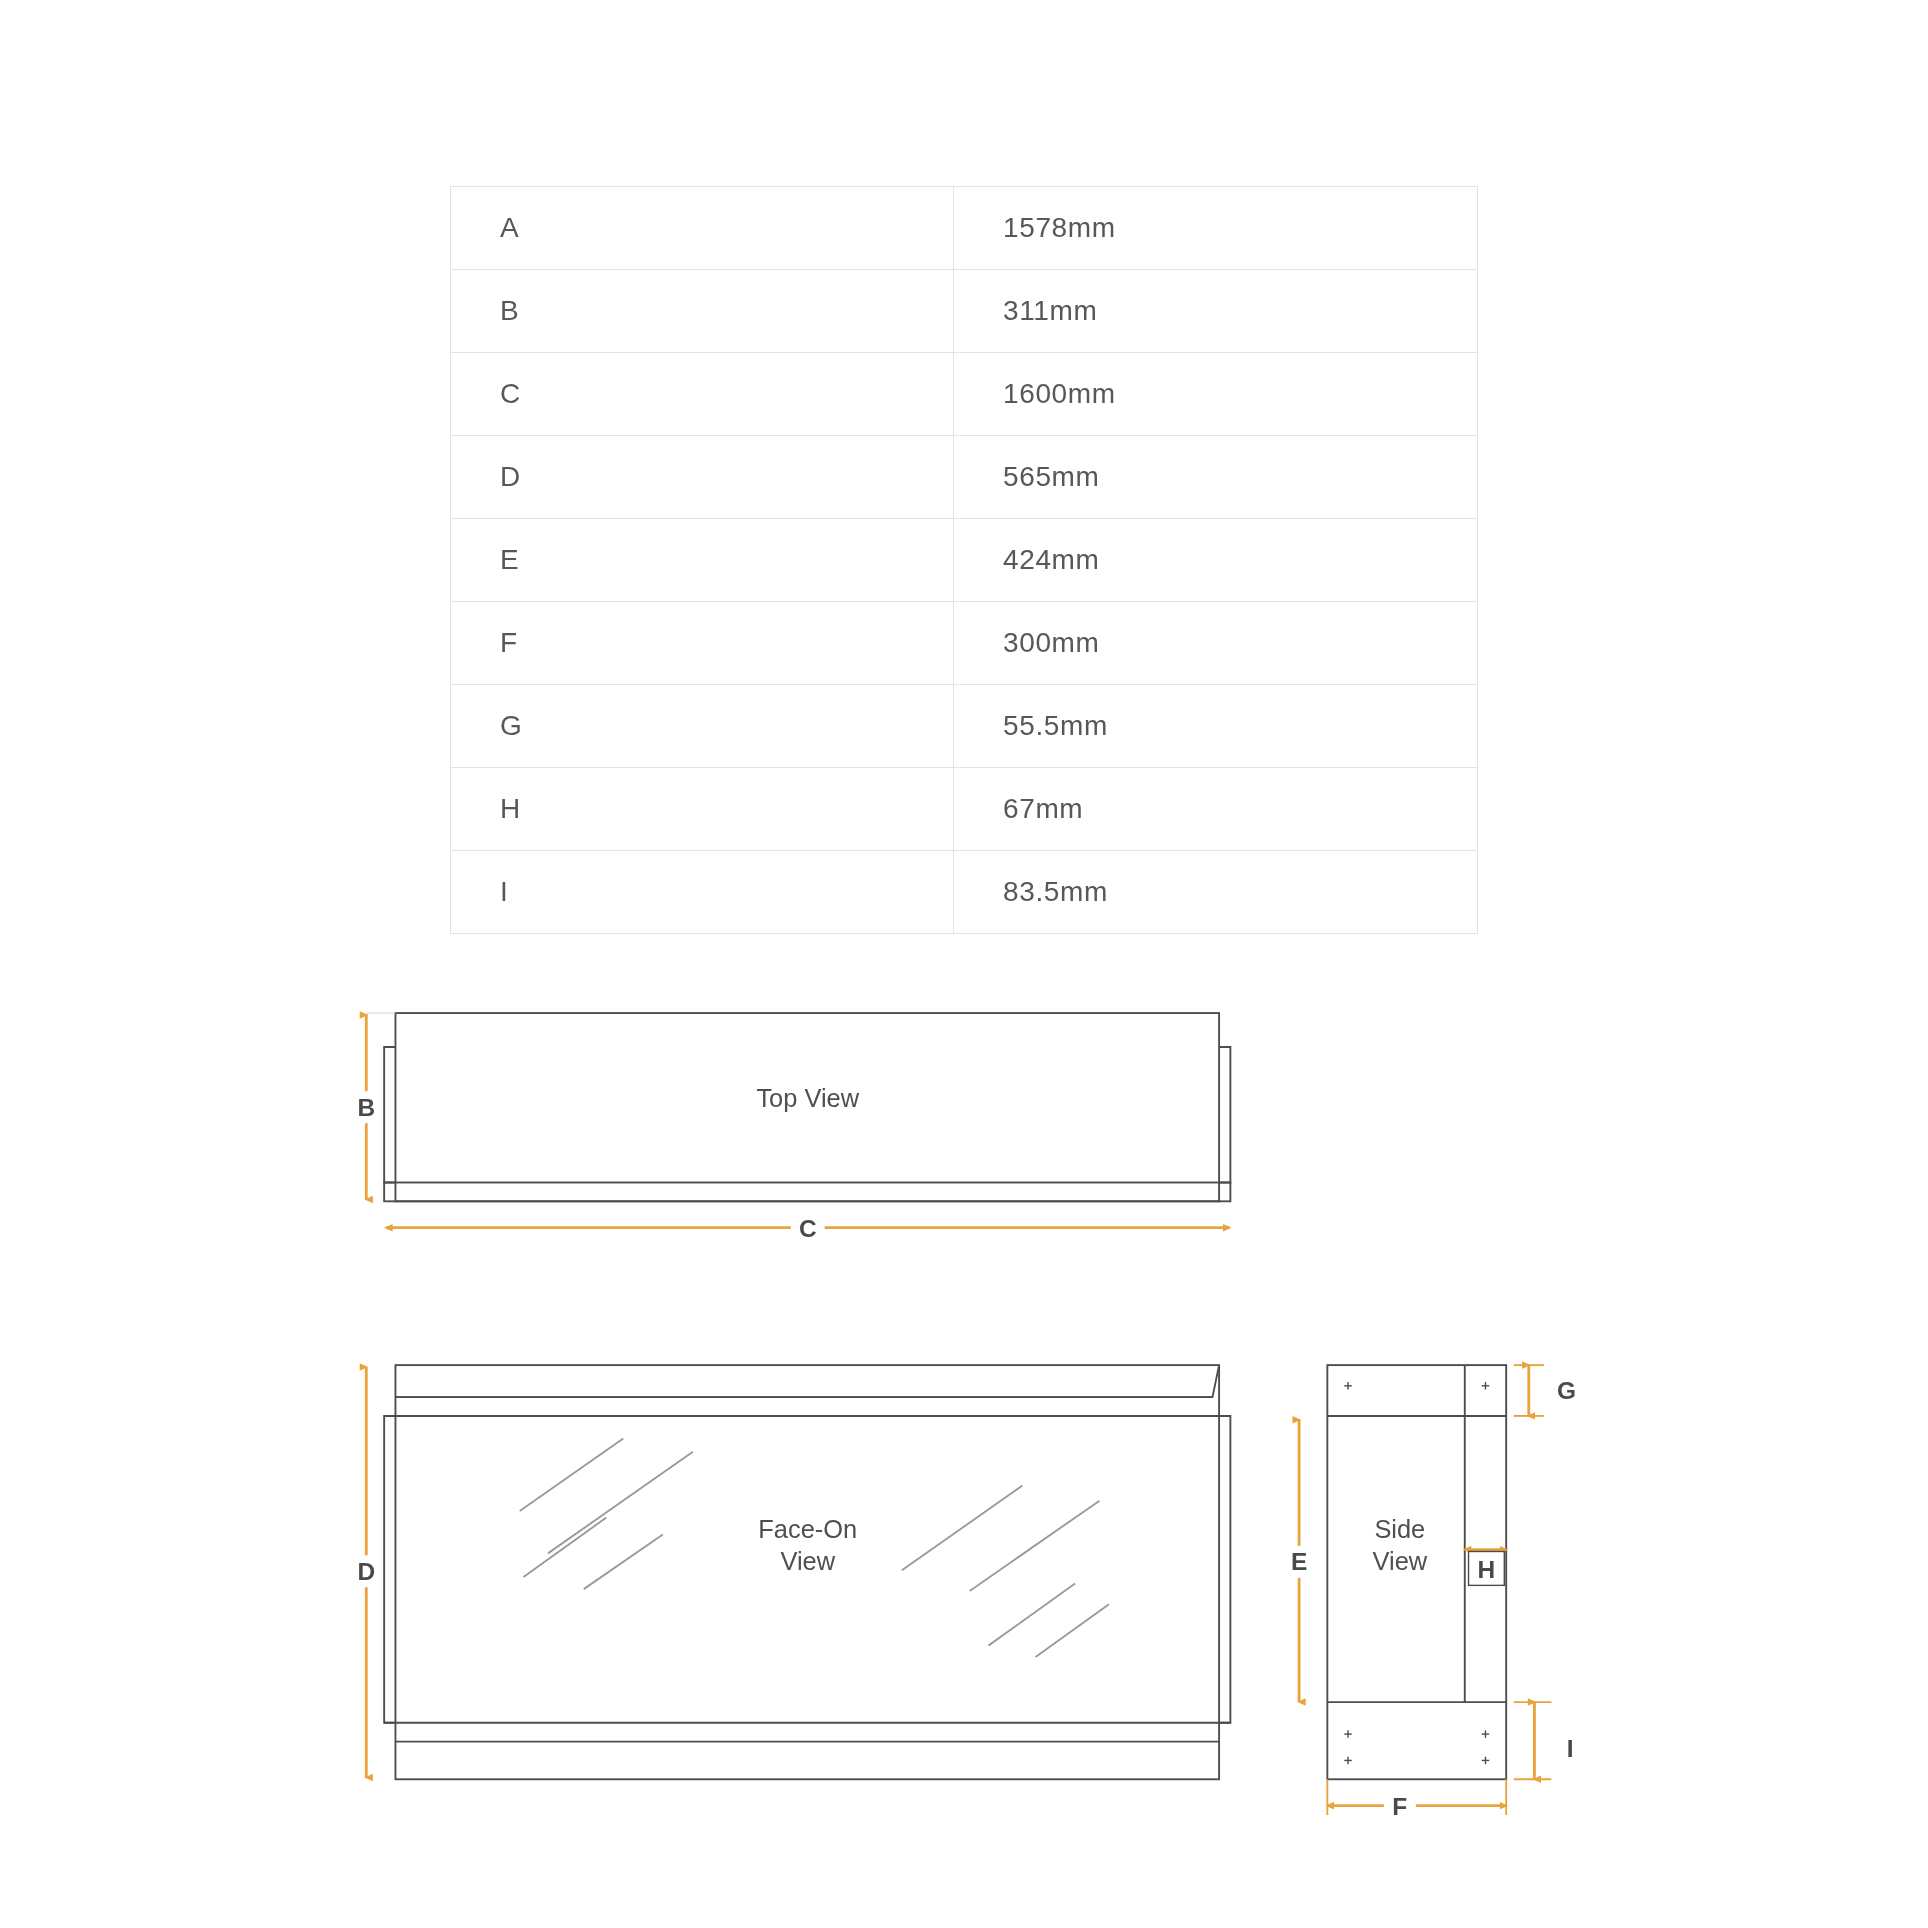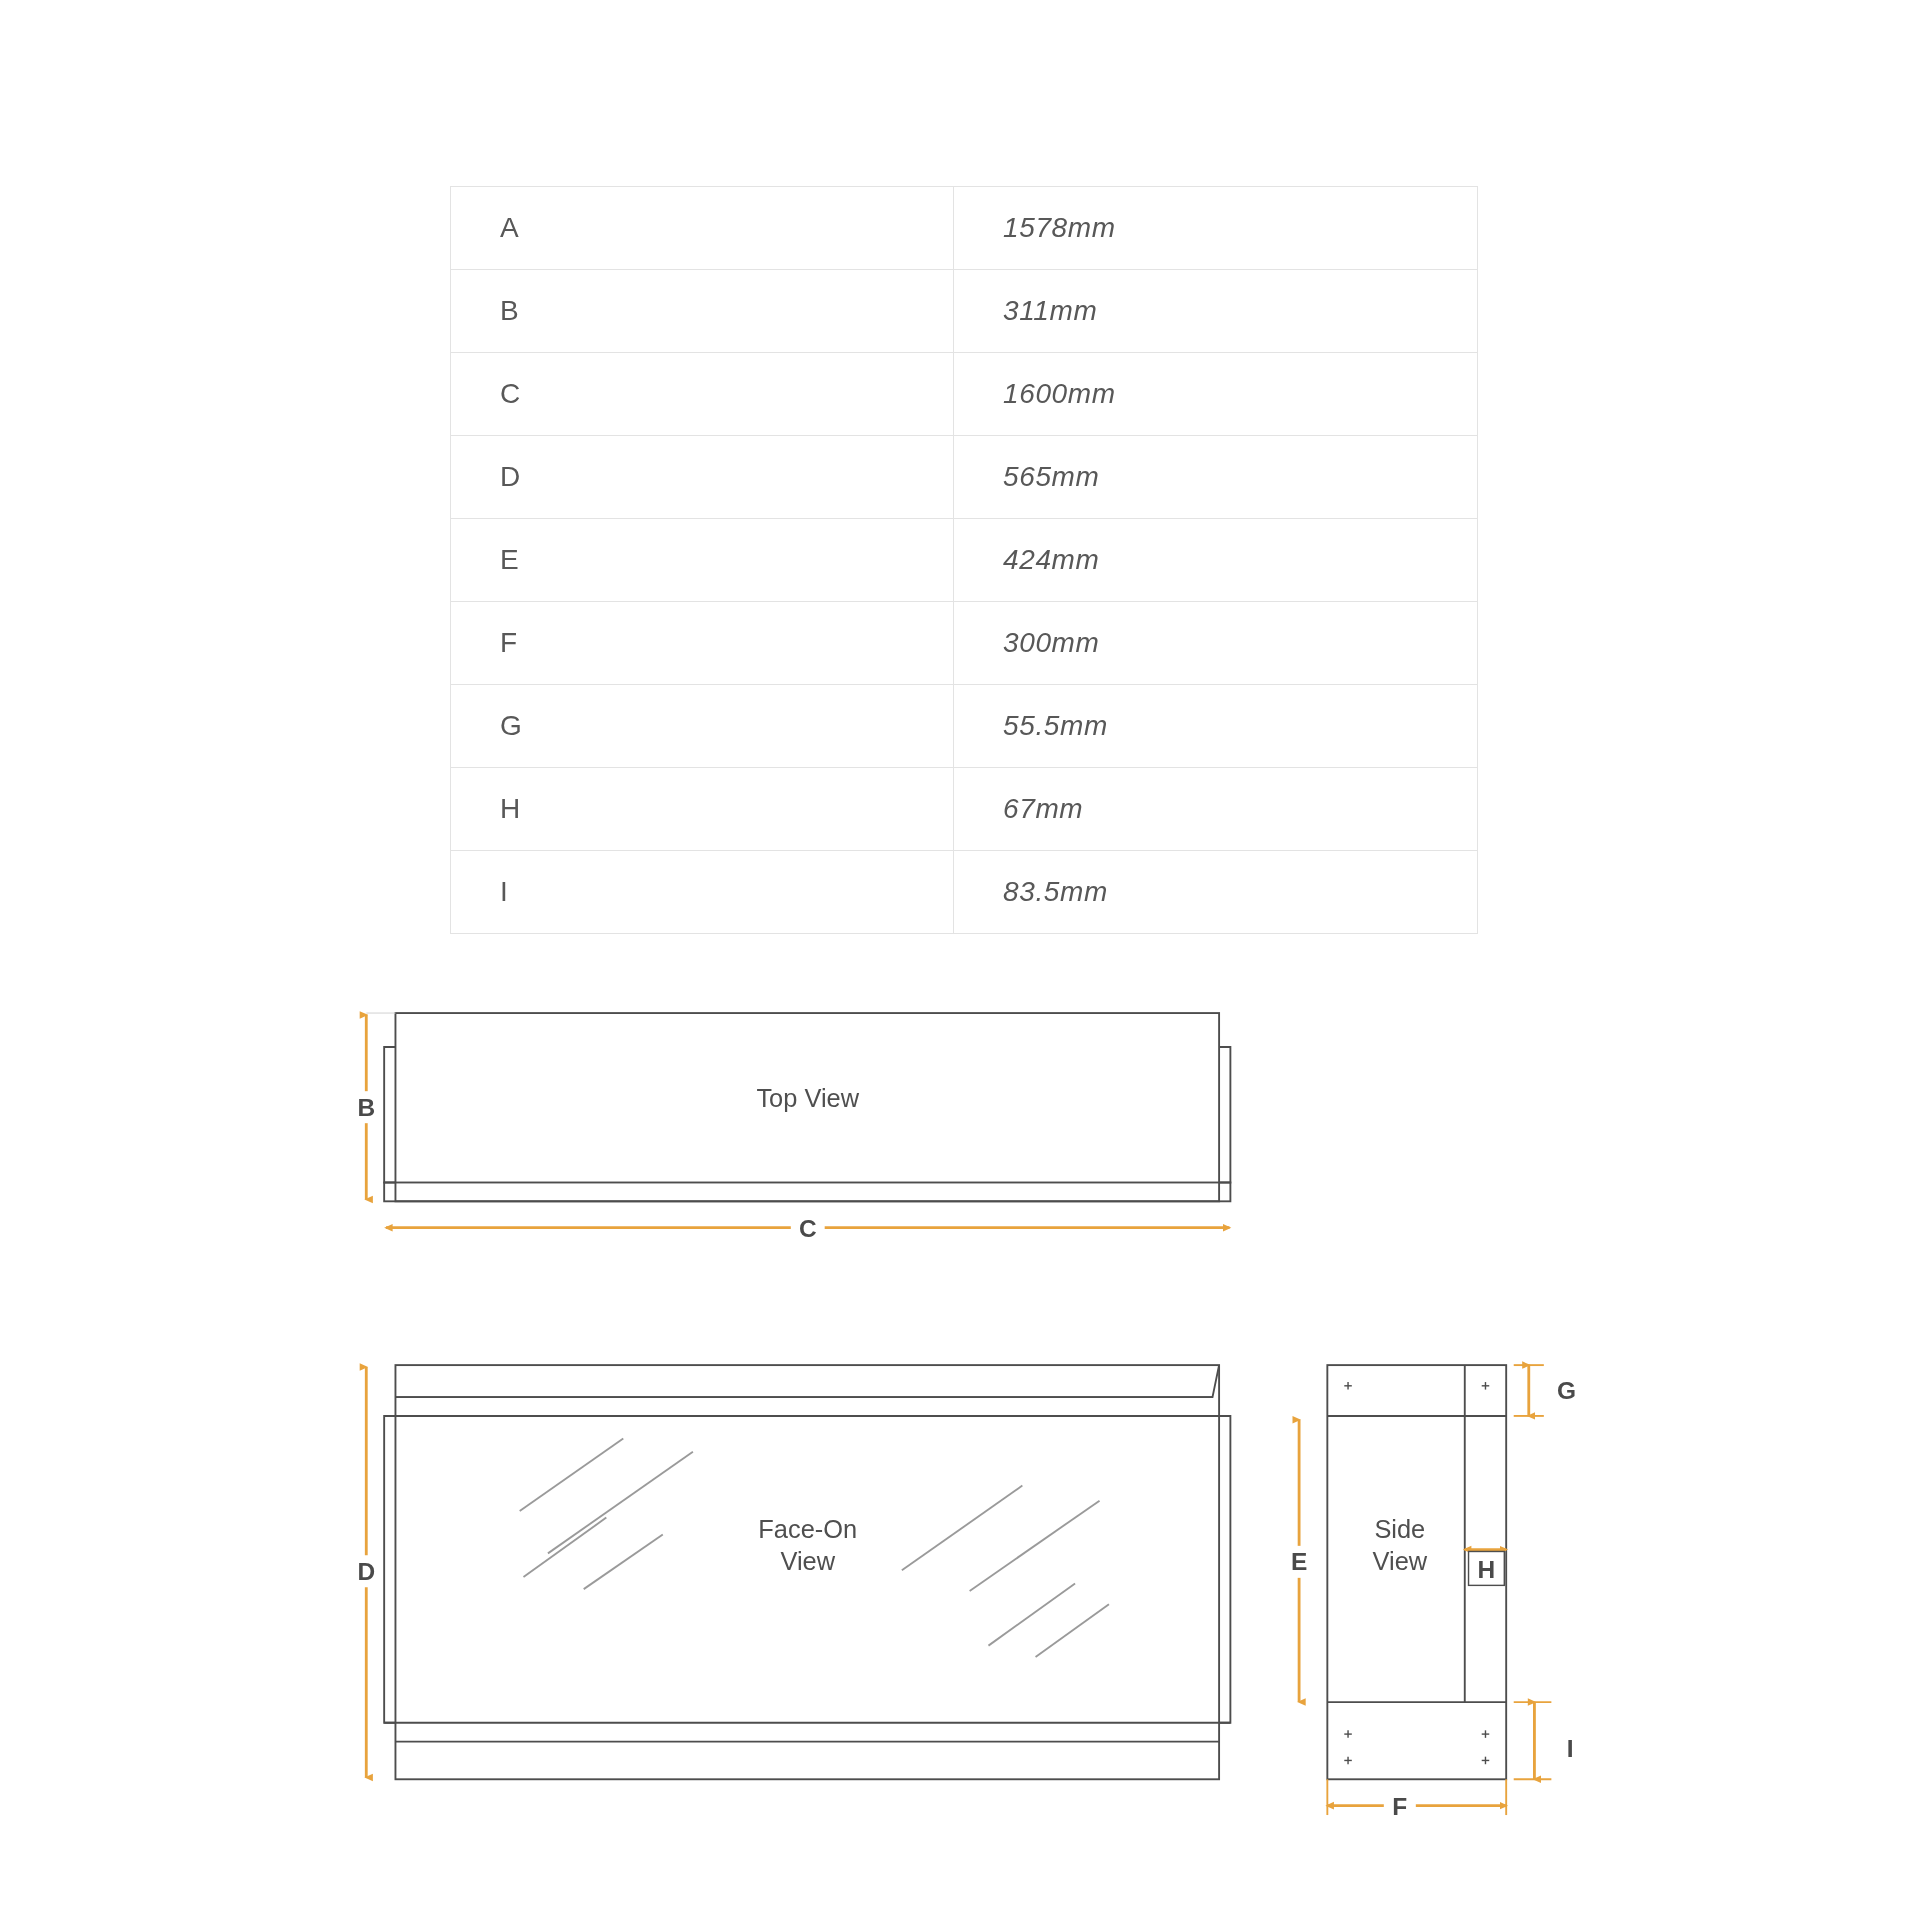--- a/index.html
+++ b/index.html
@@ -34,21 +34,20 @@
     letter-spacing: 0.6px;
     font-weight: 400;
     padding: 0 0 0 49px;
     vertical-align: middle;
   }
   .dim-table td.key {
     width: 508px;
   }
   .dim-table td.val {
     width: 520px;
-    font-style: italic;
   }
 
   
   .drawings {
     position: absolute;
     left: 0;
     top: 998px;
     width: 1928px;
     height: 930px;
   }

